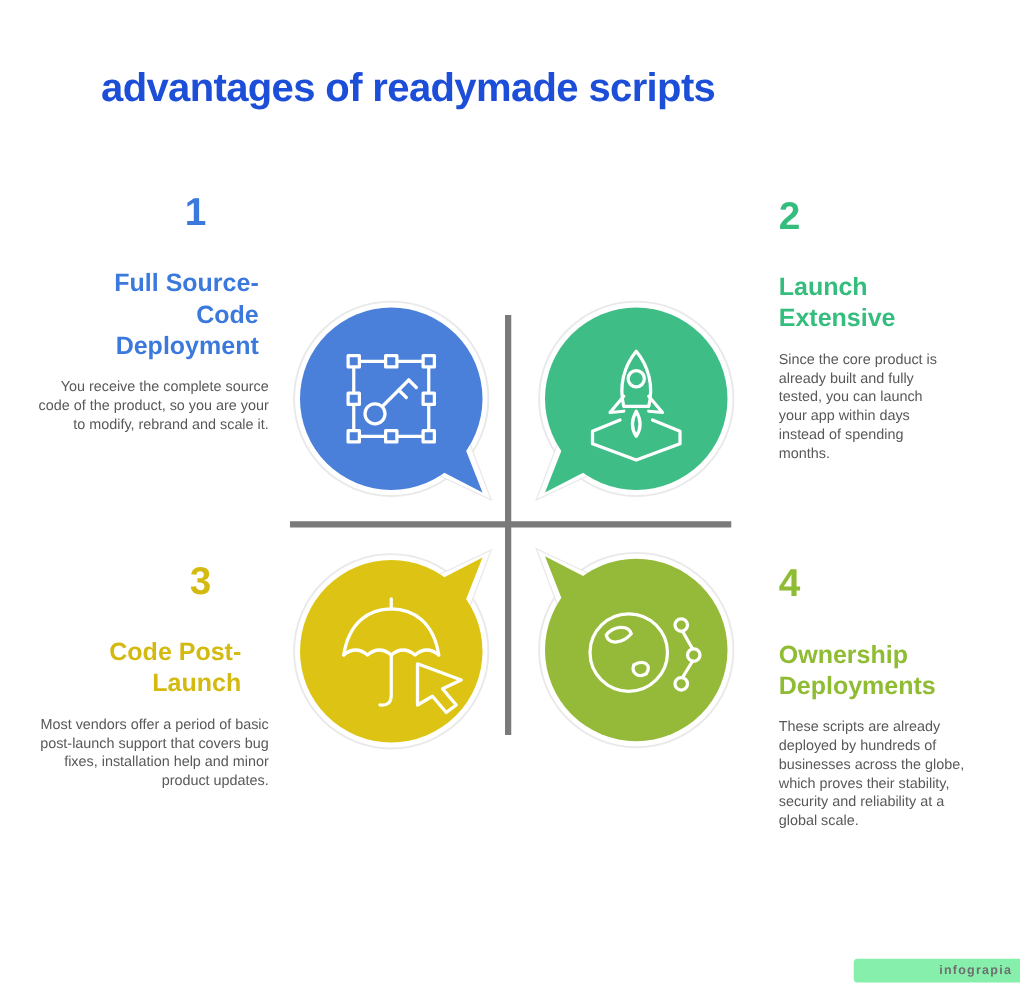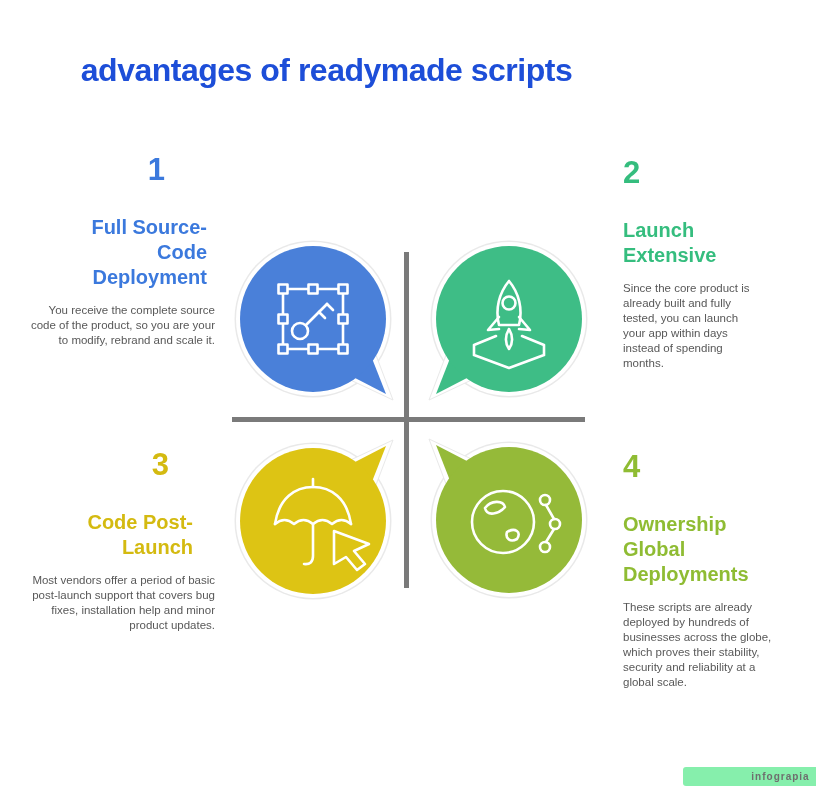--- a/index.html
+++ b/index.html
@@ -77,21 +77,20 @@
     <span>Code Post-</span>
     <span>Launch</span>
   </div>
   <div class="body">Most vendors offer a period of basic post-launch support that covers bug fixes, installation help and minor product updates.</div>
 </div>
 
 <div class="sec" id="sec4">
   <div class="num c-olive">4</div>
   <div class="heading c-olive">
     <span>Ownership</span>
-    <span>Global</span>
     <span>Deployments</span>
   </div>
   <div class="body">These scripts are already deployed by hundreds of businesses across the globe, which proves their stability, security and reliability at a global scale.</div>
 </div>
 
 <svg id="bubble1" class="bubble" viewBox="0 0 170 170">
   <circle cx="85" cy="85" r="78.5" fill="#e9e9e9"></circle>
   <circle cx="85" cy="85" r="77" fill="#ffffff"></circle>
   <path d="M97,134 L165,166 L140,100 Z" fill="#ffffff" stroke="#e9e9e9" stroke-width="1"></path>
   <path d="M100,130 L158,160 L136,104 Z" fill="#4a80d9"></path>

